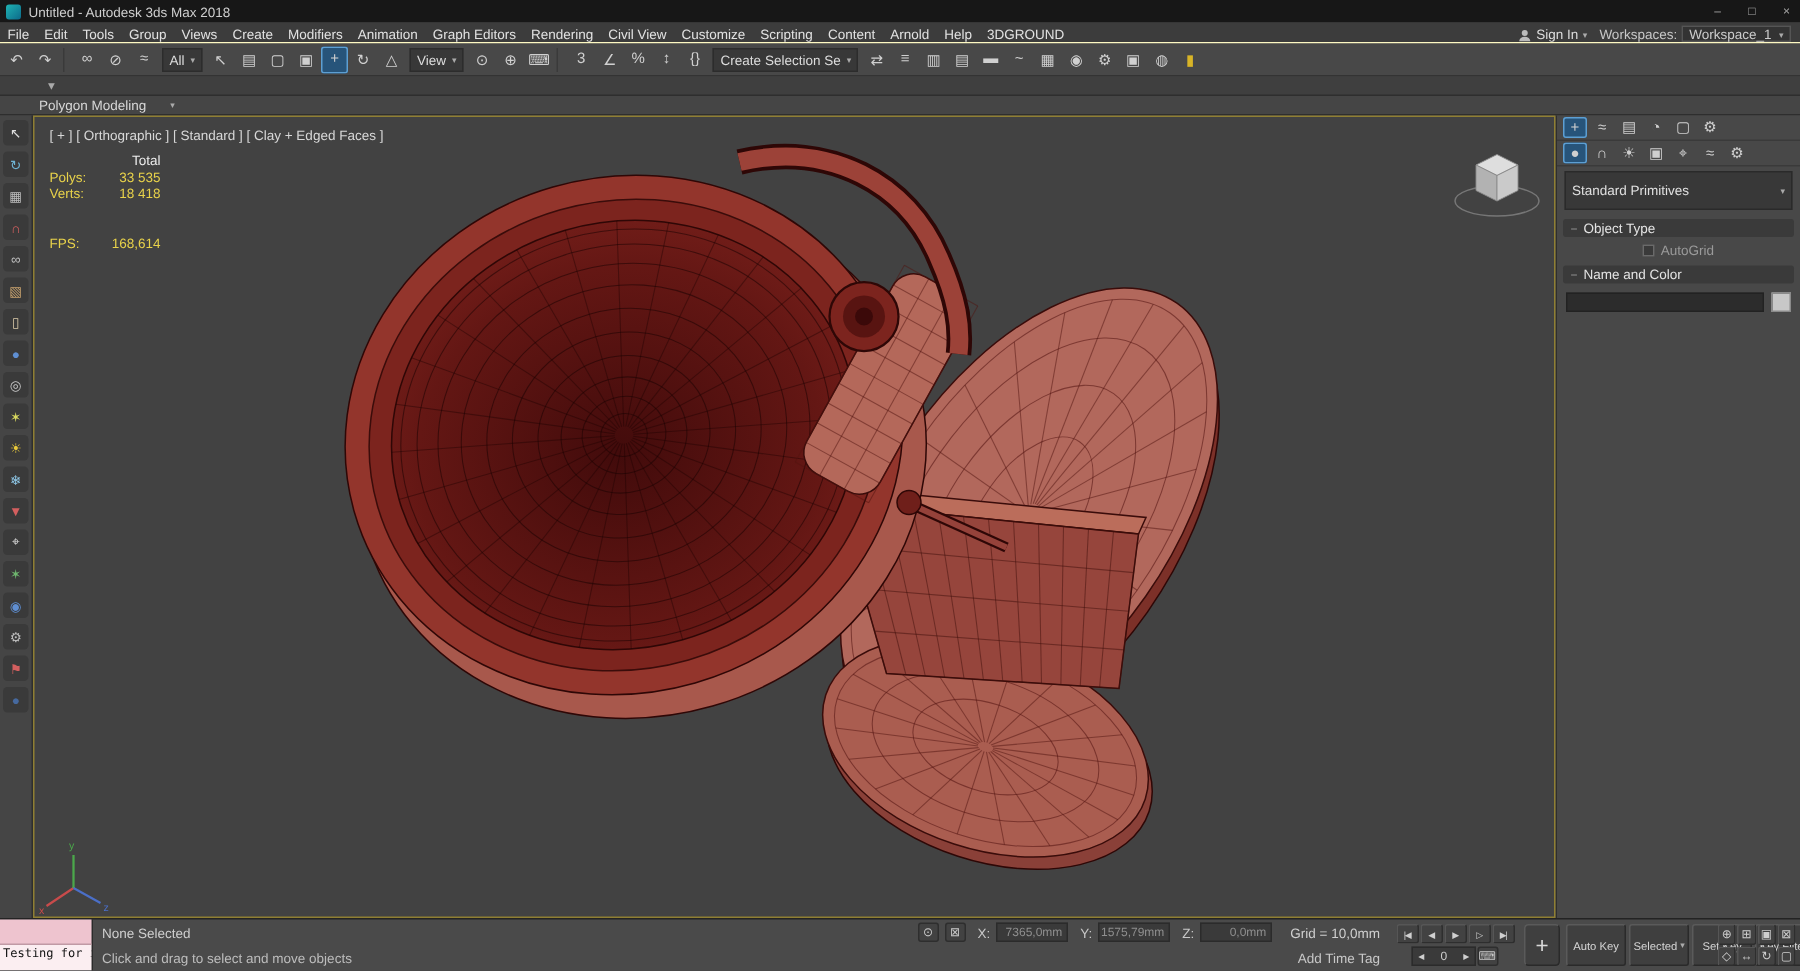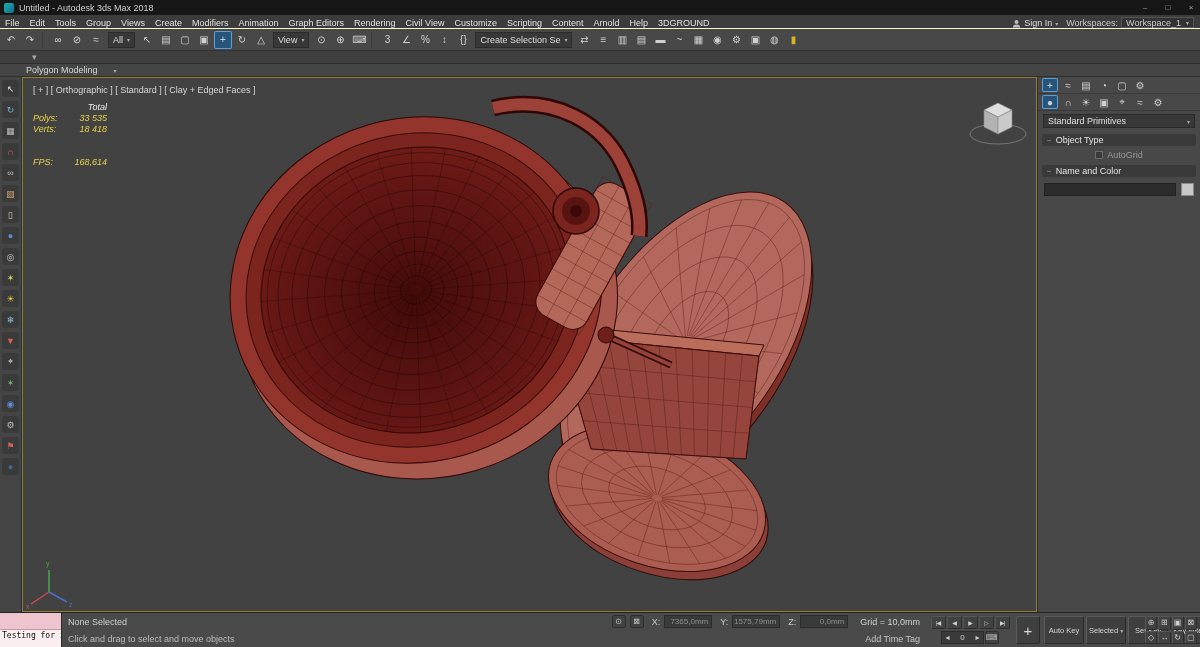--- a/index.html
+++ b/index.html
@@ -34,33 +34,33 @@
   .panelrow{height:13px;background:#454545;font-size:9px;color:#d8d8d8;display:flex;align-items:center;gap:16px;padding-left:26px;border-bottom:1px solid #2e2e2e;}
 
   
   .main{display:flex;height:535px;}
   .leftstrip{width:22px;background:#454545;display:flex;flex-direction:column;align-items:center;padding-top:3px;gap:4px;border-right:1px solid #2e2e2e;}
   .ls-icon{width:17px;height:17px;background:#3a3a3a;border-radius:3px;display:flex;align-items:center;justify-content:center;font-size:9px;flex:0 0 auto;}
 
   .viewport{flex:1;position:relative;background:#424242;border:1px solid #8f7f33;overflow:hidden;}
   .vp-svg{position:absolute;inset:0;width:100%;height:100%;}
   .vp-label{position:absolute;top:7px;left:10px;font-size:9px;color:#d8d8d8;}
-  .vp-stats{position:absolute;top:24px;left:10px;font-size:9px;line-height:11px;font-style:italic;}
+  .vp-stats{position:absolute;top:24px;left:10px;font-size:9px;line-height:11px;}
   .stat-row .sl{display:inline-block;width:30px;color:#e8d24a;}
   .stat-row .sv{display:inline-block;width:44px;text-align:right;color:#e8d24a;}
   .stat-row .total{color:#ececec;}
   .stat-row.fps{margin-top:22px;}
 
   
   .cmdpanel{width:163px;background:#484848;border-left:1px solid #2e2e2e;display:flex;flex-direction:column;font-size:9px;}
   .cp-tabs,.cp-cats{height:17px;display:flex;align-items:center;gap:2px;padding:0 4px;border-bottom:1px solid #3a3a3a;}
   .cp-tab,.cp-cat{width:16px;height:14px;display:inline-flex;align-items:center;justify-content:center;color:#cfcfcf;font-size:10px;border-radius:2px;}
   .cp-tab.active,.cp-cat.active{background:#27547a;box-shadow:inset 0 0 0 1px #5d9fd3;}
   .cp-dd-row{padding:3px 5px;}
-  .cp-dd{height:14px;background:#383838;border:1px solid #2a2a2a;display:flex;align-items:center;justify-content:space-between;padding:0 4px;color:#e0e0e0;}
+  .cp-dd{height:14px;background:#383838;border:1px solid #2a2a2a;display:flex;align-items:center;justify-content:space-between;padding:12px 4px;color:#e0e0e0;}
   .rollout-header{margin:3px 4px 2px;height:12px;background:#3a3a3a;border-radius:2px;display:flex;align-items:center;gap:4px;padding:0 5px;color:#e4e4e4;}
   .roll-glyph{color:#9a9a9a;font-size:8px;}
   .autogrid-row{height:14px;display:flex;align-items:center;justify-content:center;gap:4px;color:#9a9a9a;}
   .checkbox{width:8px;height:8px;background:#3a3a3a;border:1px solid #6a6a6a;display:inline-block;}
   .obj-grid{display:grid;grid-template-columns:1fr 1fr;gap:3px 4px;padding:1px 6px 6px;}
   .obj-btn{height:13px;background:#555;border:1px solid #333;border-top-color:#6e6e6e;border-left-color:#6e6e6e;border-radius:2px;display:flex;align-items:center;justify-content:center;color:#e2e2e2;}
   .nc-row{display:flex;align-items:center;gap:5px;padding:4px 6px;}
   .name-input{flex:1;height:13px;background:#2c2c2c;border:1px solid #222;color:#ddd;font-size:9px;padding:0 2px;}
   .swatch{width:13px;height:13px;border:1px solid #8a8a8a;}
 

